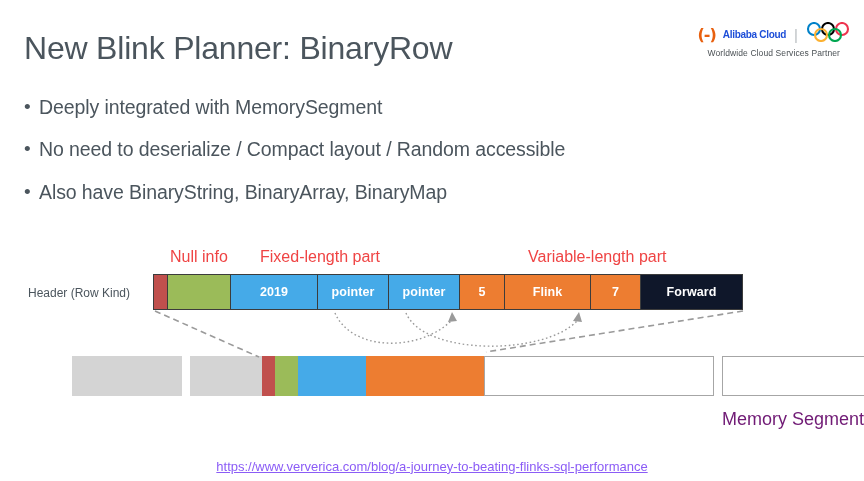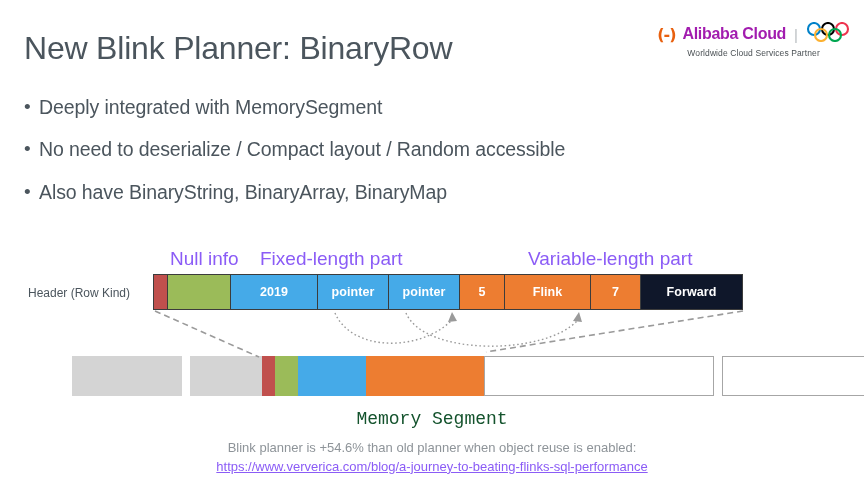--- a/index.html
+++ b/index.html
@@ -8,55 +8,55 @@
     font-family:"Liberation Sans","DejaVu Sans",sans-serif;
     color:#404b53;position:relative;
   }
   .slide{position:absolute;inset:0;}
 
   
   .logo{position:absolute;right:14px;top:22px;text-align:center;}
   .logo-top{display:flex;align-items:center;gap:7px;justify-content:flex-end;}
   .logo-mark{font-size:16px;font-weight:bold;color:#e8600f;letter-spacing:-1px;
              font-family:"DejaVu Sans",sans-serif;}
-  .logo-word{font-size:16px;font-weight:bold;color:#a21caf;letter-spacing:-0.3px;}
+  .logo-word{font-size:10px;font-weight:bold;color:#1d4ed8;letter-spacing:-0.3px;}
   .logo-sep{color:#b9bdc0;font-size:15px;font-weight:300;margin:0 1px;}
   .rings{display:block;}
   .logo-sub{font-size:8.5px;color:#4a5054;margin-top:2px;letter-spacing:.1px;}
 
   
   .title{position:absolute;left:24px;top:30px;font-size:32px;font-weight:400;
          color:#4b555d;letter-spacing:-.2px;white-space:nowrap;}
   .bullets{position:absolute;left:24px;top:97px;}
   .bullet{display:flex;align-items:flex-start;font-size:19.5px;color:#4b555d;
           margin-bottom:22px;letter-spacing:-.1px;}
   .bullet .dot{width:15px;flex:0 0 15px;font-size:19px;line-height:1.05;}
   .bullet .txt{line-height:1.05;}
 
-  .seglabel{position:absolute;font-size:19px;color:#8b5cf6;white-space:nowrap;text-align:center;}
+  .seglabel{position:absolute;font-size:16px;color:#ef4444;white-space:nowrap;text-align:center;}
 
   .rowlabel{position:absolute;left:28px;top:286px;font-size:12px;color:#4b555d;
             white-space:nowrap;}
 
   .binrow{position:absolute;left:153px;top:274px;height:36px;display:flex;
           box-sizing:border-box;justify-content:flex-end;}
   .cell{box-sizing:border-box;border:1px solid #3c3c3c;border-right-width:0;
         display:flex;align-items:center;justify-content:center;
         color:#ffffff;font-size:12.5px;font-weight:bold;letter-spacing:.1px;
         height:36px;}
   .cell:last-child{border-right-width:1px;}
 
   
   .memstrip{position:absolute;left:0;top:356px;height:40px;width:864px;}
   .mbox{position:absolute;top:0;height:40px;box-sizing:border-box;
         border:1px solid #a6a6a6;background:#ffffff;}
   .mfill{position:absolute;top:0;height:40px;box-sizing:border-box;}
 
-  .memtitle{position:absolute;left:0;right:0;top:409px;text-align:center;
-            font-size:18px;color:#14532d;font-family:Liberation Mono, monospace;}
+  .memtitle{position:absolute;left:0;right:0;top:409px;text-align:right;
+            font-size:18px;color:#701a75;}
   .note{position:absolute;left:0;right:0;top:439px;text-align:center;
         font-size:13px;color:#8e9499;line-height:1.45;}
   .note a{color:#8b5cf6;text-decoration:underline;}
 
   svg.overlay{position:absolute;left:0;top:0;width:864px;height:481px;
               pointer-events:none;}
 </style>
 </head>
 <body>
 
@@ -141,18 +141,18 @@
       <path d="M335 313 C 352 352, 420 352, 452 320" fill="none" stroke="#9a9a9a" stroke-width="1.4" stroke-dasharray="1.6 2.6"></path>
       <polygon points="452,312 448,322 457,321" fill="#9a9a9a"></polygon>
 
       <path d="M406 313 C 424 356, 545 356, 578 320" fill="none" stroke="#9a9a9a" stroke-width="1.4" stroke-dasharray="1.6 2.6"></path>
       <polygon points="579,312 573,321 582,322" fill="#9a9a9a"></polygon>
     </svg>
 
     <div class="memtitle">Memory Segment</div>
 
     <div class="note">
-      <span>Blink planner is +54.6% than old planner when object reuse is enabled:</span><br>
+      <br>
       <a href="#">https://www.ververica.com/blog/a-journey-to-beating-flinks-sql-performance</a>
     </div>
   </div>
 
 </div>
 
 </body></html>

